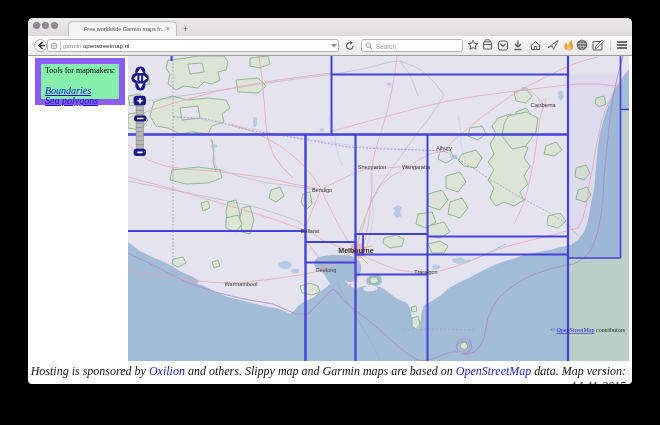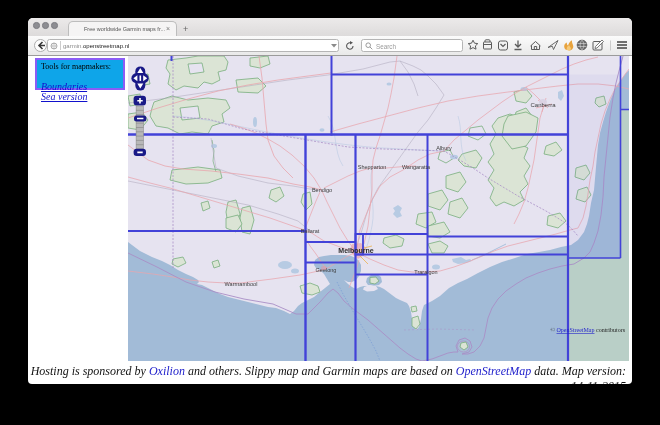--- a/index.html
+++ b/index.html
@@ -24,22 +24,22 @@
   .field{position:absolute;top:3px;height:13px;background:#fff;border:1px solid #b5b5b5;
        border-radius:2.5px;box-sizing:border-box;}
   #urlfield{left:19px;width:291.5px;}
   #searchfield{left:333px;width:102px;}
   #urltext{position:absolute;left:35px;top:6.5px;font-size:6px;color:#8a8a8a;line-height:7px;}
   #urltext b{color:#1a1a1a;font-weight:normal;}
   #searchtext{position:absolute;left:348px;top:6.5px;font-size:6.3px;color:#9a9a9a;line-height:7px;}
   #footer{position:absolute;left:0px;top:345.5px;width:598px;text-align:right;
        font-family:"Liberation Serif",serif;font-style:italic;font-size:12px;color:#111;}
   #footer a{color:#2222cc;}
-  #sidebox{position:absolute;left:7px;top:40px;width:90px;height:32px;background:#0ea5e9;
-       border:2px solid #8b5cf6;box-sizing:border-box;
+  #sidebox{position:absolute;left:7px;top:40px;width:90px;height:47px;background:#86efac;
+       border:6px solid #8b5cf6;box-sizing:border-box;
        font-family:"Liberation Serif",serif;}
   #sidebox .t{position:absolute;left:4px;top:1.5px;font-size:8px;color:#000;}
   #sidebox .l{position:absolute;left:4px;font-size:10px;color:#1111cc;text-decoration:underline;font-style:italic;}
   #mapwrap{position:absolute;left:100px;top:38px;width:501px;height:305px;overflow:hidden;}
 </style>
 </head>
 <body>
 <div id="win">
   <div id="titlebar">
     <div class="tl" style="left:5px;"></div>
@@ -92,21 +92,21 @@
         <path d="M129.5 9.5 L136 3 L137.5 4.5 L131 11 L129 11.5 Z" fill="#fdfdfd" stroke-width="0.8"></path>
         <path d="M144.5 3.5 V13.5" stroke="#c2c2c2" stroke-width="0.8"></path>
         <path d="M151 5 H161 M151 8 H161 M151 11 H161" stroke="#444" stroke-width="1.6"></path>
       </g>
     </svg>
   </div>
   <div id="page">
     <div id="sidebox">
       <div class="t">Tools for mapmakers:</div>
       <div class="l" style="top:21px;">Boundaries</div>
-      <div class="l" style="top:31px;">Sea version</div>
+      <div class="l" style="top:31px;">Sea polygons</div>
     </div>
     <div id="mapwrap">
       <svg id="map" width="501" height="305" viewBox="0 0 501 305">
         <rect x="0" y="0" width="501" height="305" fill="#e6e3f0"></rect>
         <path id="sea" fill="#a2bbd7" d="M0,186 L12,195 L24,201 L34,205 L42,209 L50,214 L58,218 L65,221 L70,224 L71,226 L69,228 L74,229 L80,232 L86,235 L92,238 L100,241 L108,243 L116,245 L124,247 L132,249 L140,251 L148,252 L156,255 L162,258 L166,255 L170,250 L174,247 L180,244 L186,241 L192,236 L197,232 L202,228 L199,223 L196,218 L192,214 L188,212 L186,209 L187,204 L191,201 L196,200 L203,199 L210,199 L217,199 L223,200 L228,202 L231,205 L233,209 L233,215 L231,220 L228,224 L224,226 L220,226 L216,224 L220,228 L224,231 L228,233 L232,231 L236,230 L240,230 L244,230 L248,230 L252,231 L256,233 L260,236 L264,239 L268,242 L272,244 L279,247 L281,250 L283,256 L284,263 L286,269 L288,274 L291,271 L293,263 L294,255 L296,249 L304,245 L312,240 L321,232 L330,227 L339,223 L350,217 L362,211 L374,206 L387,202 L399,198 L411,196 L422,194 L433,191 L443,189 L450,184 L456,176 L459,168 L461,160 L463,147 L466,134 L468,111 L470,89 L472,77 L475,66 L478,56 L482,45 L487,33 L493,24 L498,17 L501,14 L501,305 L0,305 Z"></path>
         <rect x="440" y="202" width="61" height="103" fill="#b9cfc7"></rect>
         <rect x="492.5" y="53.5" width="8.5" height="148.5" fill="#b9cfc7"></rect>
         <path fill="#a2bbd7" d="M238,226 L239,222 L243,219 L249,218 L253,221 L254,226 L251,229 L245,230 L240,229 Z"></path>
         <path fill="#e6e3f0" d="M236,231 L242,229 L248,230 L250,233 L246,235 L239,235.5 L235,233.5 Z"></path>
         <ellipse cx="335.5" cy="290.5" rx="6" ry="5.5" fill="#aabfd6" stroke="#a98fc6" stroke-width="0.7"></ellipse>

